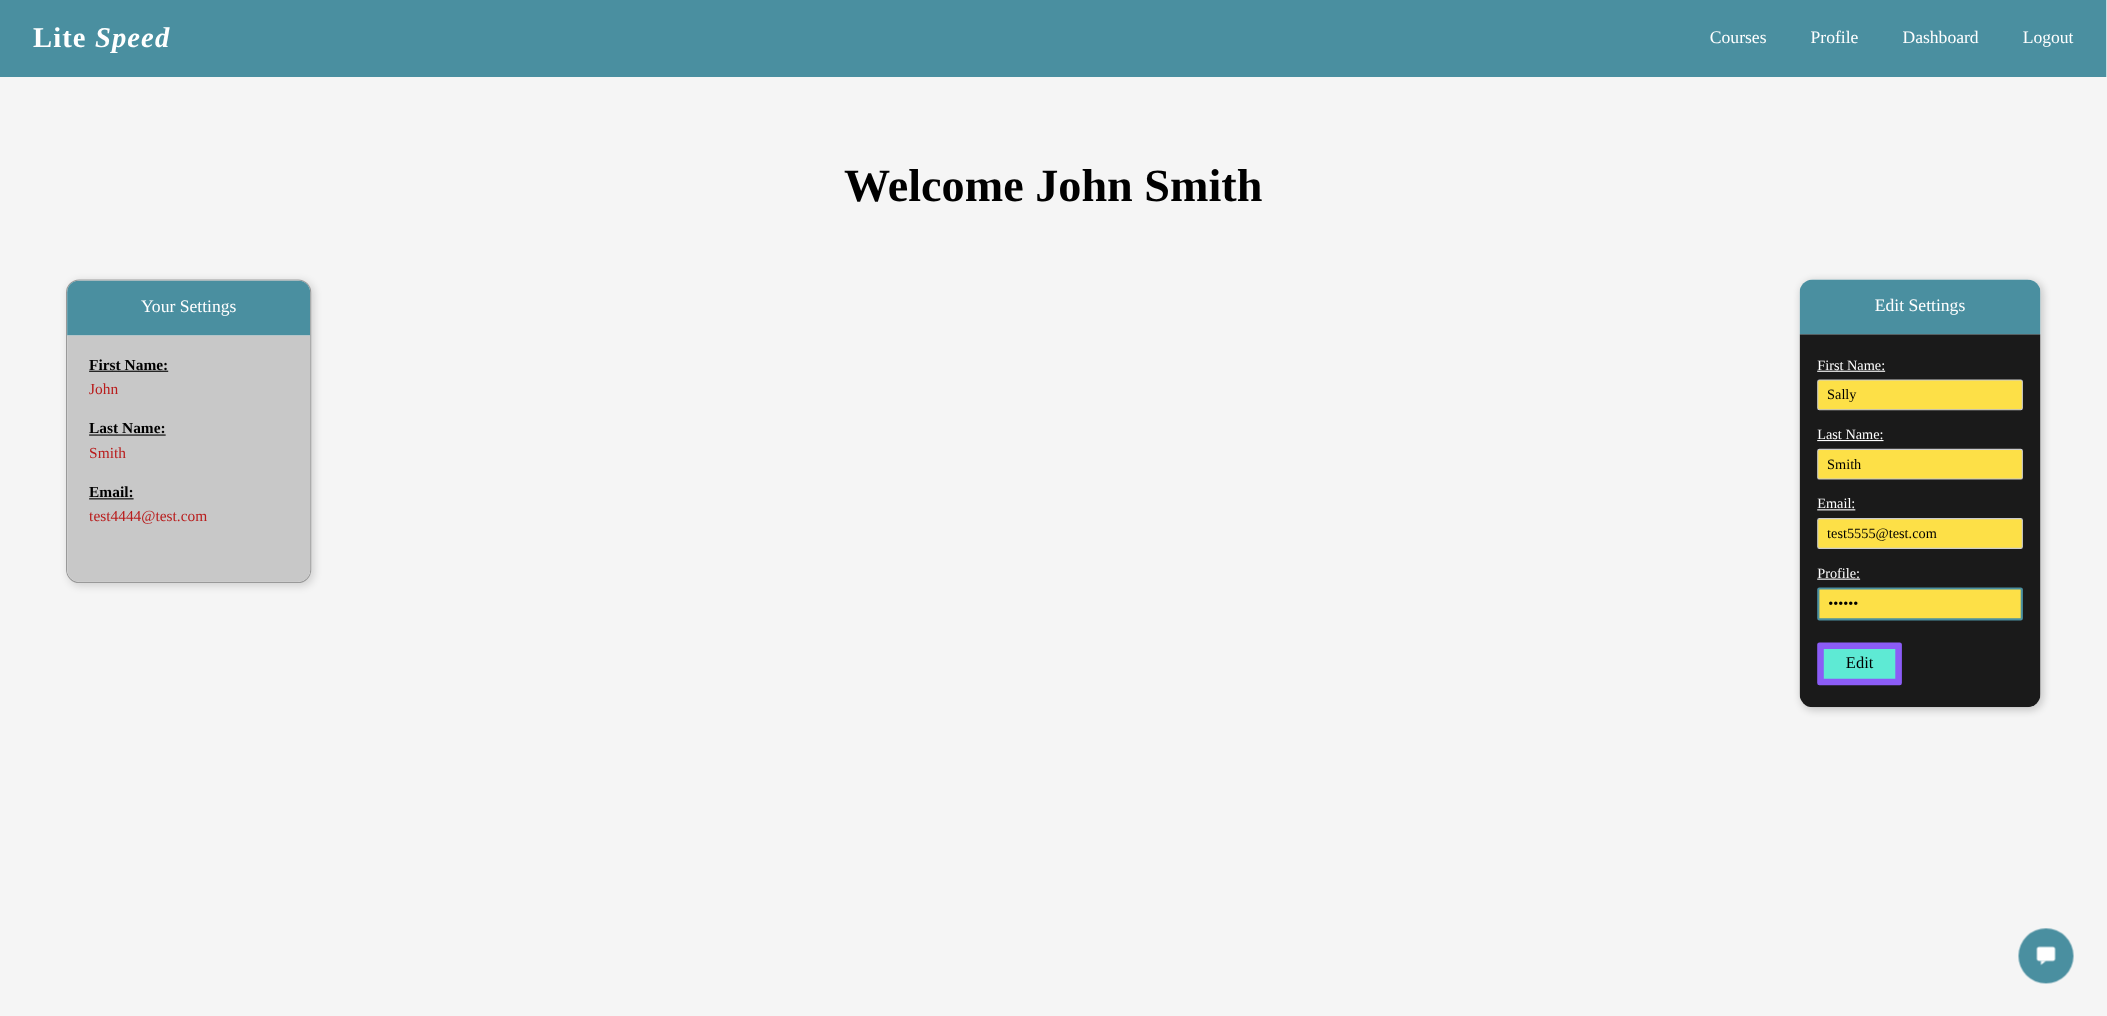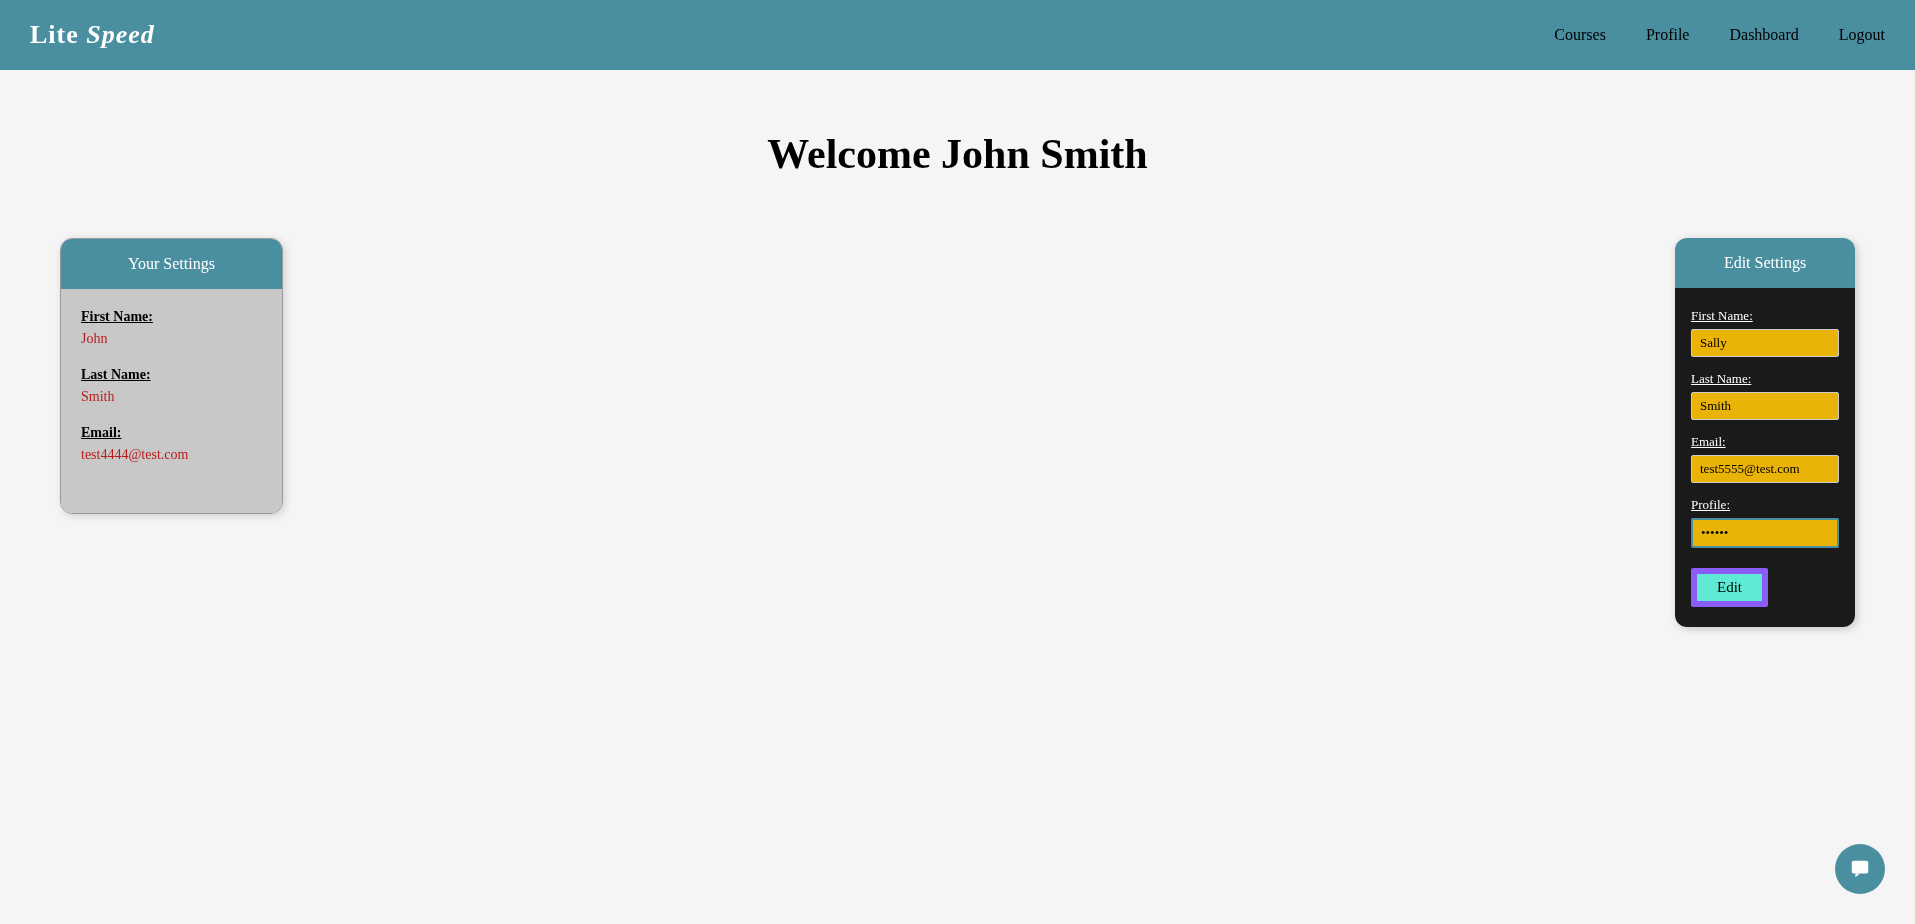--- a/index.html
+++ b/index.html
@@ -41,29 +41,29 @@
       font-style: italic;
       font-weight: bold;
     }
 
     .navbar-links {
       display: flex;
       gap: 40px;
     }
 
     .navbar-links a {
-      color: #000000;
+      color: #ffffff;
       text-decoration: none;
       font-size: 16px;
       font-family: Georgia, serif;
     }
 
     
     .main-content {
-      padding: 60px 40px;
+      padding: 76px 40px;
     }
 
     .welcome-title {
       text-align: center;
       font-size: 42px;
       font-weight: bold;
       margin-bottom: 60px;
       color: #000;
       font-family: Georgia, serif;
     }
@@ -118,21 +118,21 @@
     }
 
     .settings-field-value {
       font-size: 14px;
       font-family: Georgia, serif;
       color: #b91c1c;
     }
 
     
     .edit-settings-card {
-      width: 180px;
+      width: 219px;
       border-radius: 12px;
       overflow: hidden;
       box-shadow: 2px 2px 8px rgba(0,0,0,0.2);
     }
 
     .edit-settings-header {
       background-color: #4a8fa0;
       padding: 16px 20px;
       text-align: center;
     }
@@ -161,21 +161,21 @@
       display: block;
       margin-bottom: 5px;
     }
 
     .edit-field-input {
       width: 100%;
       padding: 5px 8px;
       font-size: 13px;
       font-family: Georgia, serif;
       border: 1px solid #ccc;
-      background-color: #eab308;
+      background-color: #fde047;
       color: #000;
       border-radius: 2px;
       outline: none;
     }
 
     .password-input {
       border: 2px solid #4a8fa0;
     }
 
     .edit-button {

